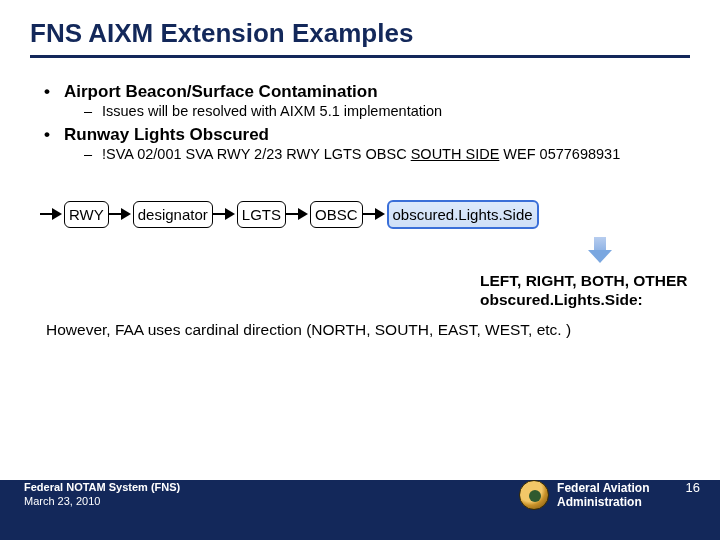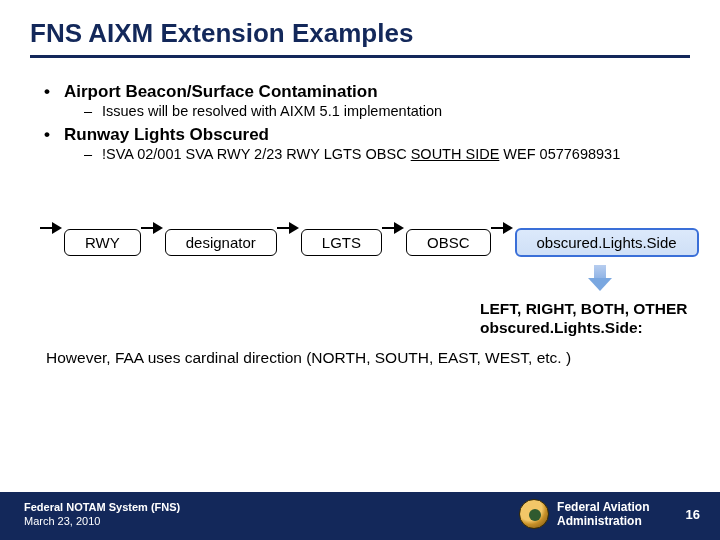--- a/index.html
+++ b/index.html
@@ -71,26 +71,25 @@
   .diagram {
     margin-top: 36px;
     display: flex;
     align-items: center;
     gap: 0;
     padding-left: 0;
   }
   .box {
     border: 1.5px solid #000;
     border-radius: 6px;
-    padding: 4px 20px;
+    padding: 4px 4px;
     font-size: 15px;
     color: #000;
     background: #fff;
     white-space: nowrap;
-    margin-top: 28px;
   }
   .box.highlight {
     border: 2px solid #3a6fd8;
     background: linear-gradient(#dce9fb, #cfe0f7);
   }
   .arrow-right {
     width: 24px;
     height: 14px;
     position: relative;
     flex-shrink: 0;
@@ -160,24 +159,24 @@
     font-size: 15.5px;
     color: #000;
     padding-left: 6px;
   }
 
   .footer {
     position: absolute;
     left: 0;
     bottom: 0;
     width: 100%;
-    height: 48px;
+    height: 60px;
     background: #13285a;
     display: flex;
-    align-items: center;
+    align-items: flex-start;
     padding: 0 20px 4px 24px;
     color: #fff;
   }
   .footer-left {
     flex: 1;
     font-size: 11px;
     line-height: 1.3;
   }
   .footer-left .sysname { font-weight: bold; }
   .footer-mid {
@@ -200,21 +199,21 @@
     background:#2f5a2f;
   }
   .footer-agency {
     font-size: 12px;
     font-weight: bold;
     line-height: 1.2;
   }
   .footer-pagenum {
     margin-left: 36px;
     font-size: 13px;
-    font-weight: bold;
+    font-weight: normal;
   }
 </style>
 </head>
 <body>
 
 <div class="slide">
 
   <h1 class="title">FNS AIXM Extension Examples</h1>
 
   <div class="content">

